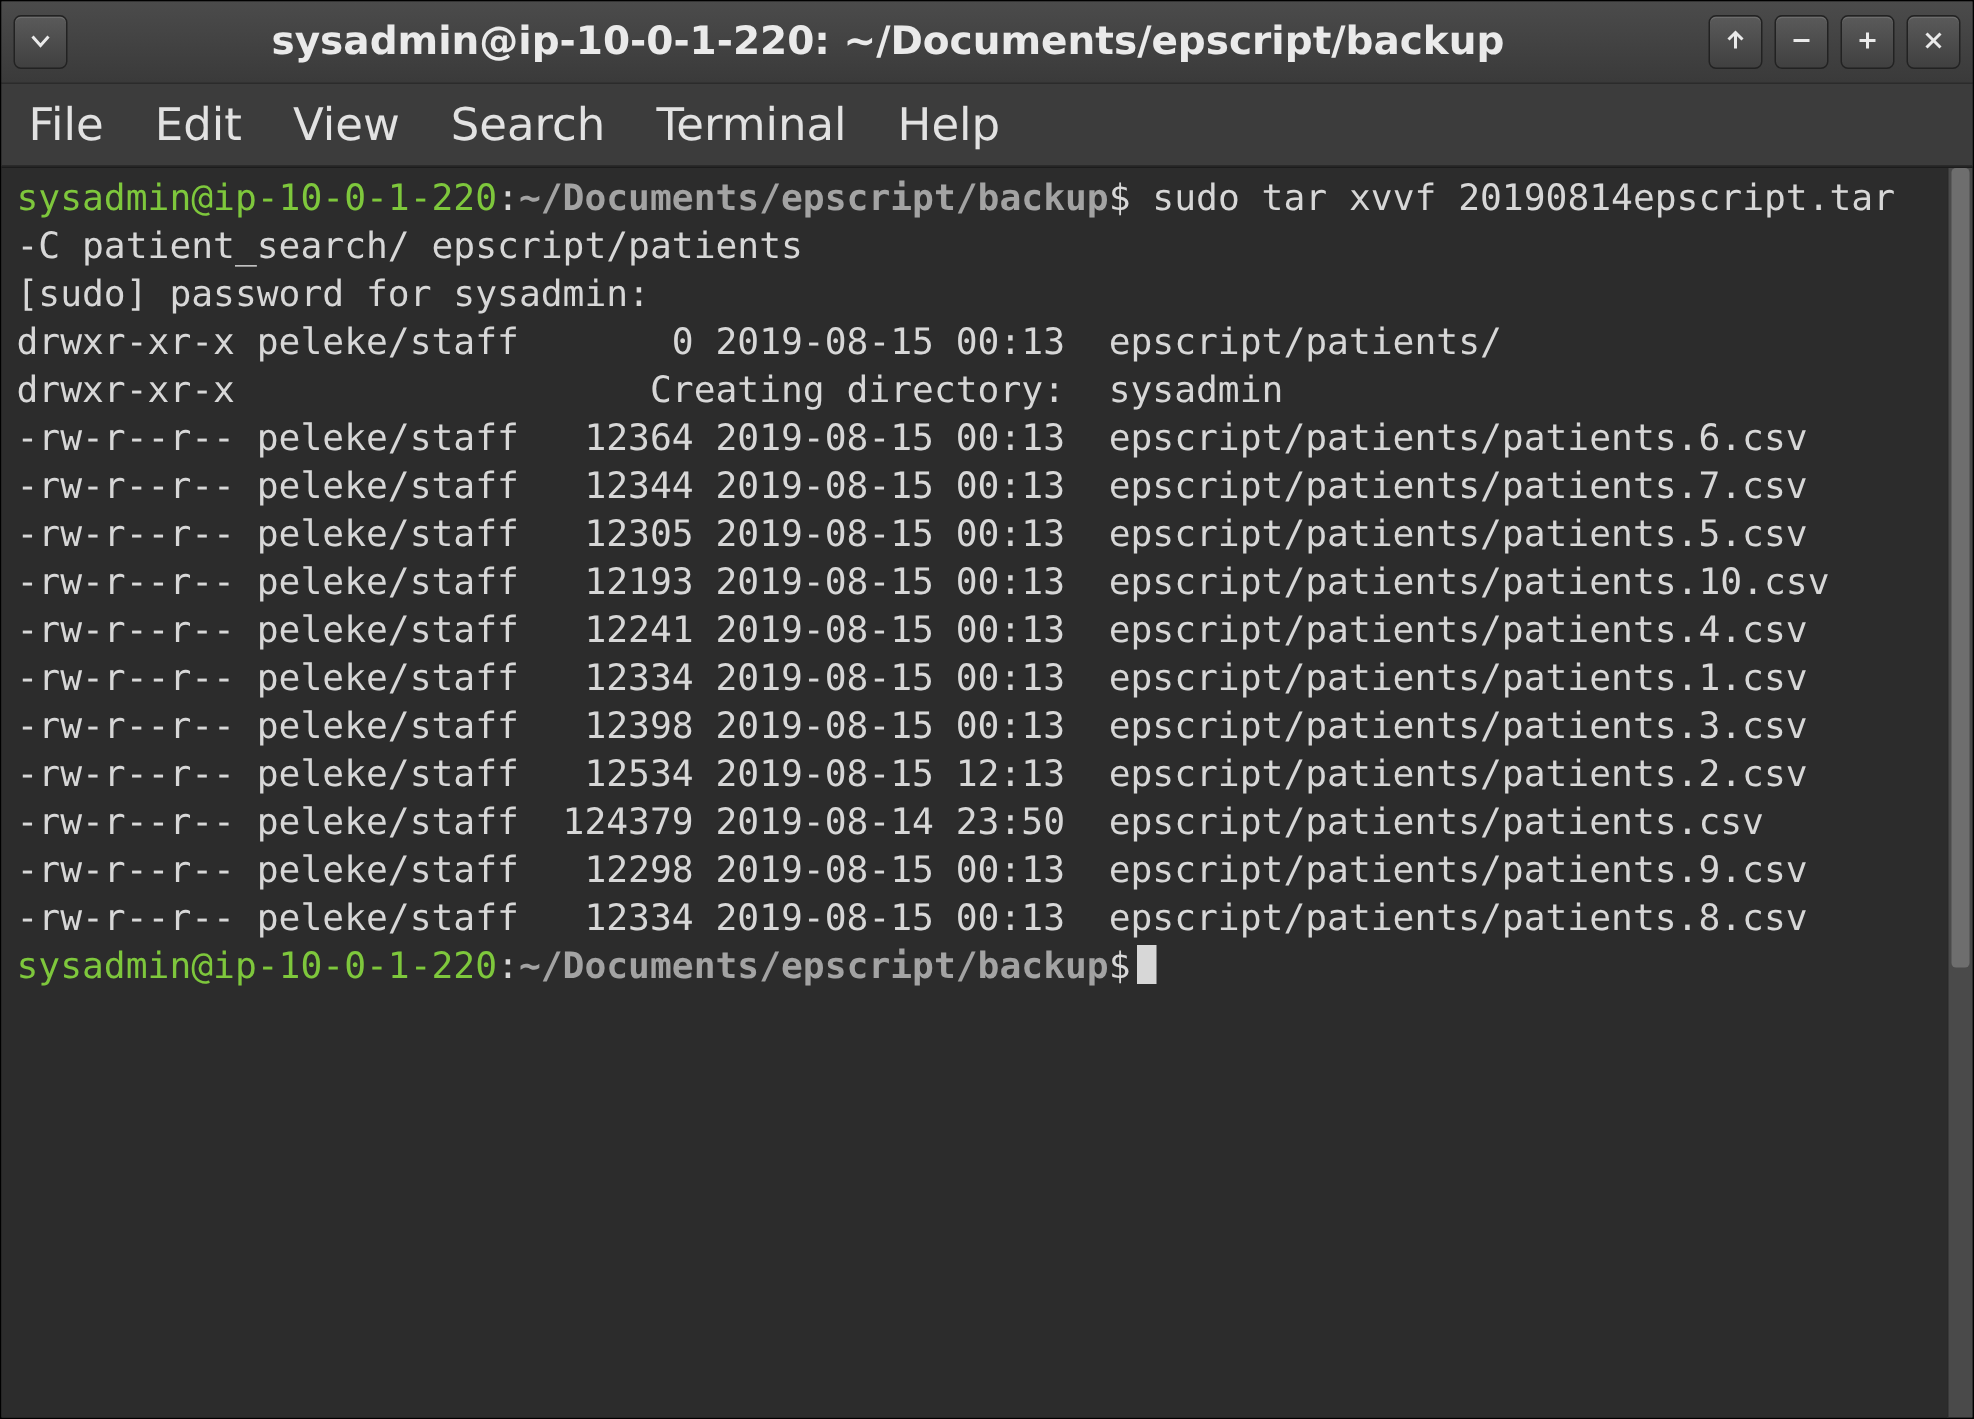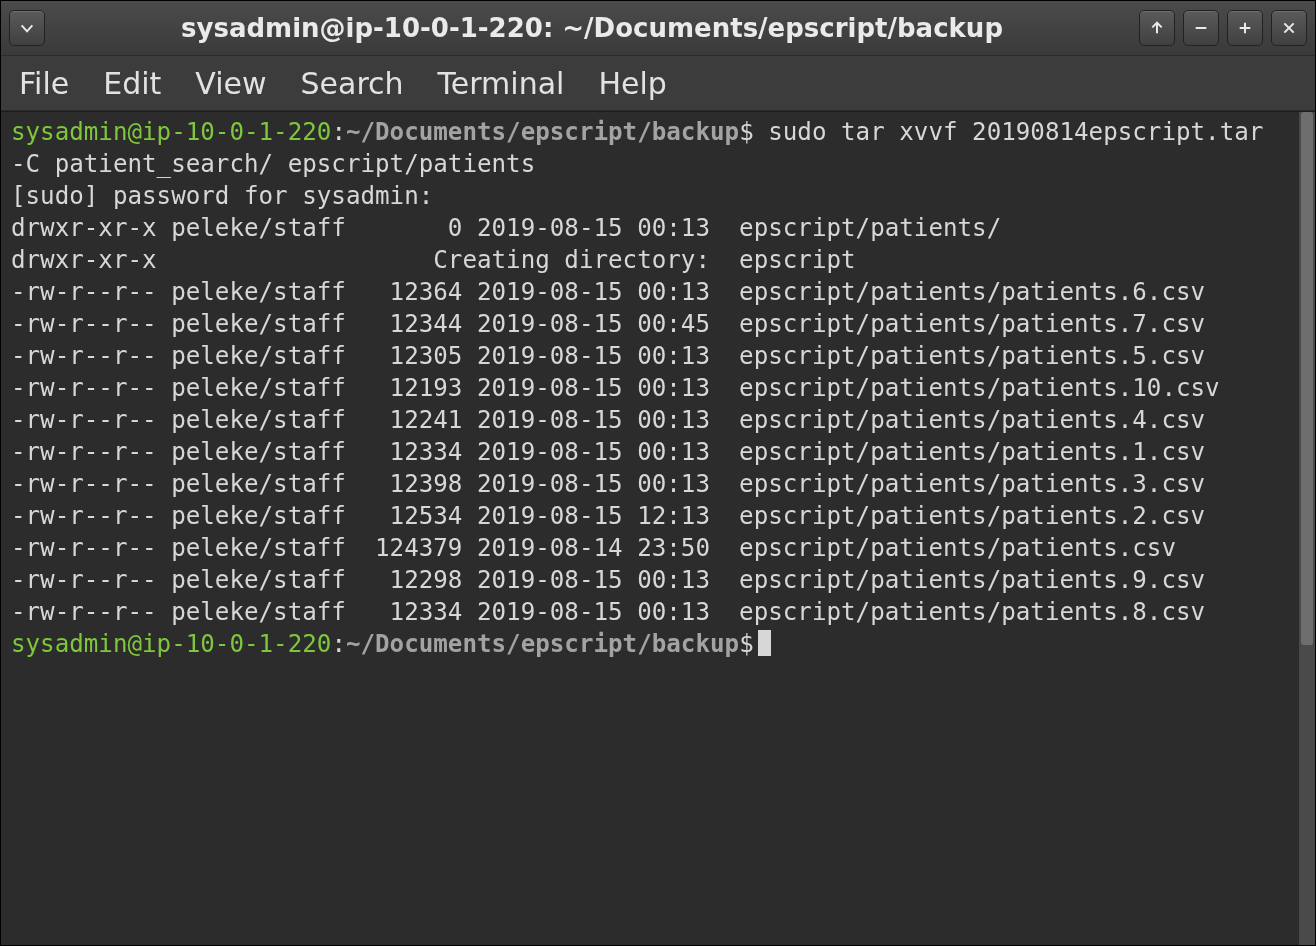--- a/index.html
+++ b/index.html
@@ -178,23 +178,23 @@
     <span class="menu-item">View</span>
     <span class="menu-item">Search</span>
     <span class="menu-item">Terminal</span>
     <span class="menu-item">Help</span>
   </div>
 
   <div class="term-wrap">
     <div class="term"><span class="c-green">sysadmin@ip-10-0-1-220</span><span class="c-white">:</span><span class="c-blue">~/Documents/epscript/backup</span><span class="c-white">$</span><span class="c-white"> sudo tar xvvf 20190814epscript.tar -C patient_search/ epscript/patients</span>
 <span class="c-white">[sudo] password for sysadmin:</span>
 <span class="c-white">drwxr-xr-x peleke/staff       0 2019-08-15 00:13  epscript/patients/</span>
-<span class="c-white">drwxr-xr-x                   Creating directory:  epscript</span>
+<span class="c-white">drwxr-xr-x                   Creating directory:  sysadmin</span>
 <span class="c-white">-rw-r--r-- peleke/staff   12364 2019-08-15 00:13  epscript/patients/patients.6.csv</span>
-<span class="c-white">-rw-r--r-- peleke/staff   12344 2019-08-15 00:45  epscript/patients/patients.7.csv</span>
+<span class="c-white">-rw-r--r-- peleke/staff   12344 2019-08-15 00:13  epscript/patients/patients.7.csv</span>
 <span class="c-white">-rw-r--r-- peleke/staff   12305 2019-08-15 00:13  epscript/patients/patients.5.csv</span>
 <span class="c-white">-rw-r--r-- peleke/staff   12193 2019-08-15 00:13  epscript/patients/patients.10.csv</span>
 <span class="c-white">-rw-r--r-- peleke/staff   12241 2019-08-15 00:13  epscript/patients/patients.4.csv</span>
 <span class="c-white">-rw-r--r-- peleke/staff   12334 2019-08-15 00:13  epscript/patients/patients.1.csv</span>
 <span class="c-white">-rw-r--r-- peleke/staff   12398 2019-08-15 00:13  epscript/patients/patients.3.csv</span>
 <span class="c-white">-rw-r--r-- peleke/staff   12534 2019-08-15 12:13  epscript/patients/patients.2.csv</span>
 <span class="c-white">-rw-r--r-- peleke/staff  124379 2019-08-14 23:50  epscript/patients/patients.csv</span>
 <span class="c-white">-rw-r--r-- peleke/staff   12298 2019-08-15 00:13  epscript/patients/patients.9.csv</span>
 <span class="c-white">-rw-r--r-- peleke/staff   12334 2019-08-15 00:13  epscript/patients/patients.8.csv</span>
 <span class="c-green">sysadmin@ip-10-0-1-220</span><span class="c-white">:</span><span class="c-blue">~/Documents/epscript/backup</span><span class="c-white">$</span><span class="cursor"></span>

